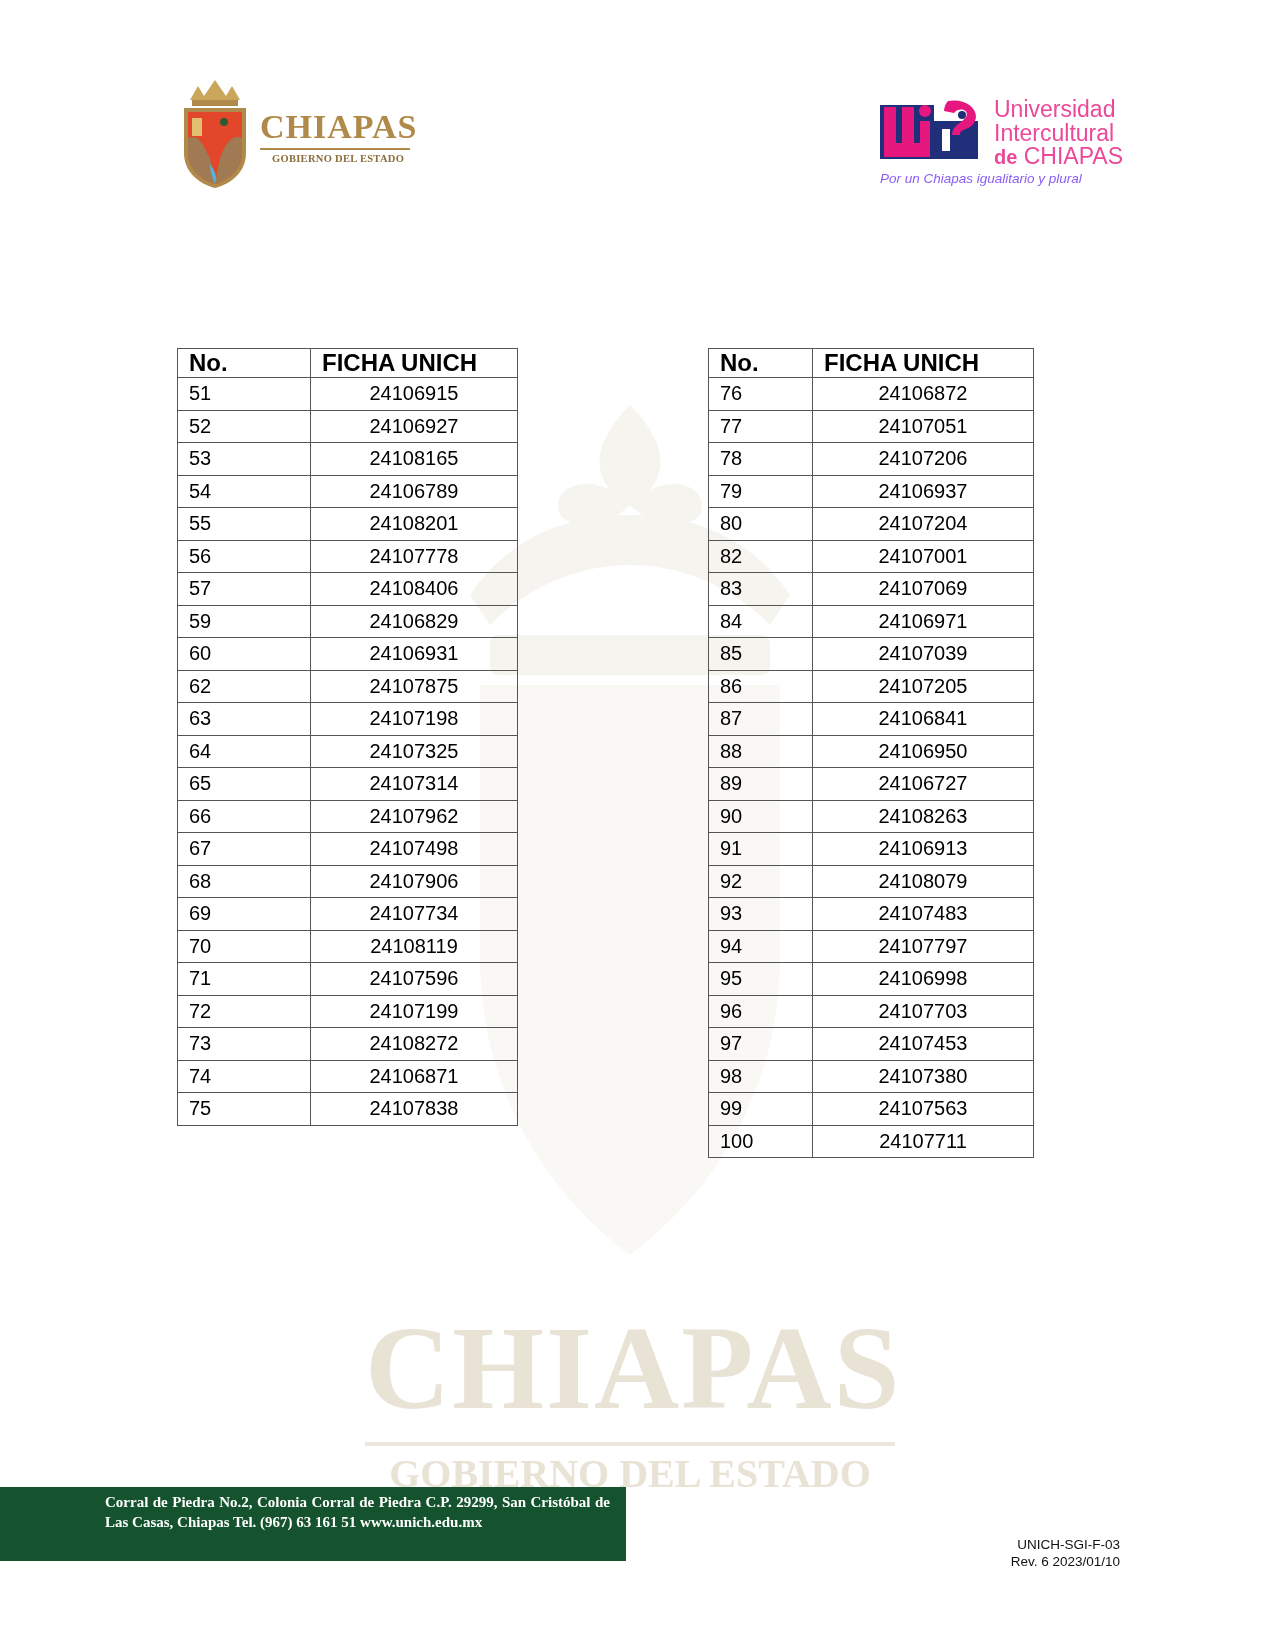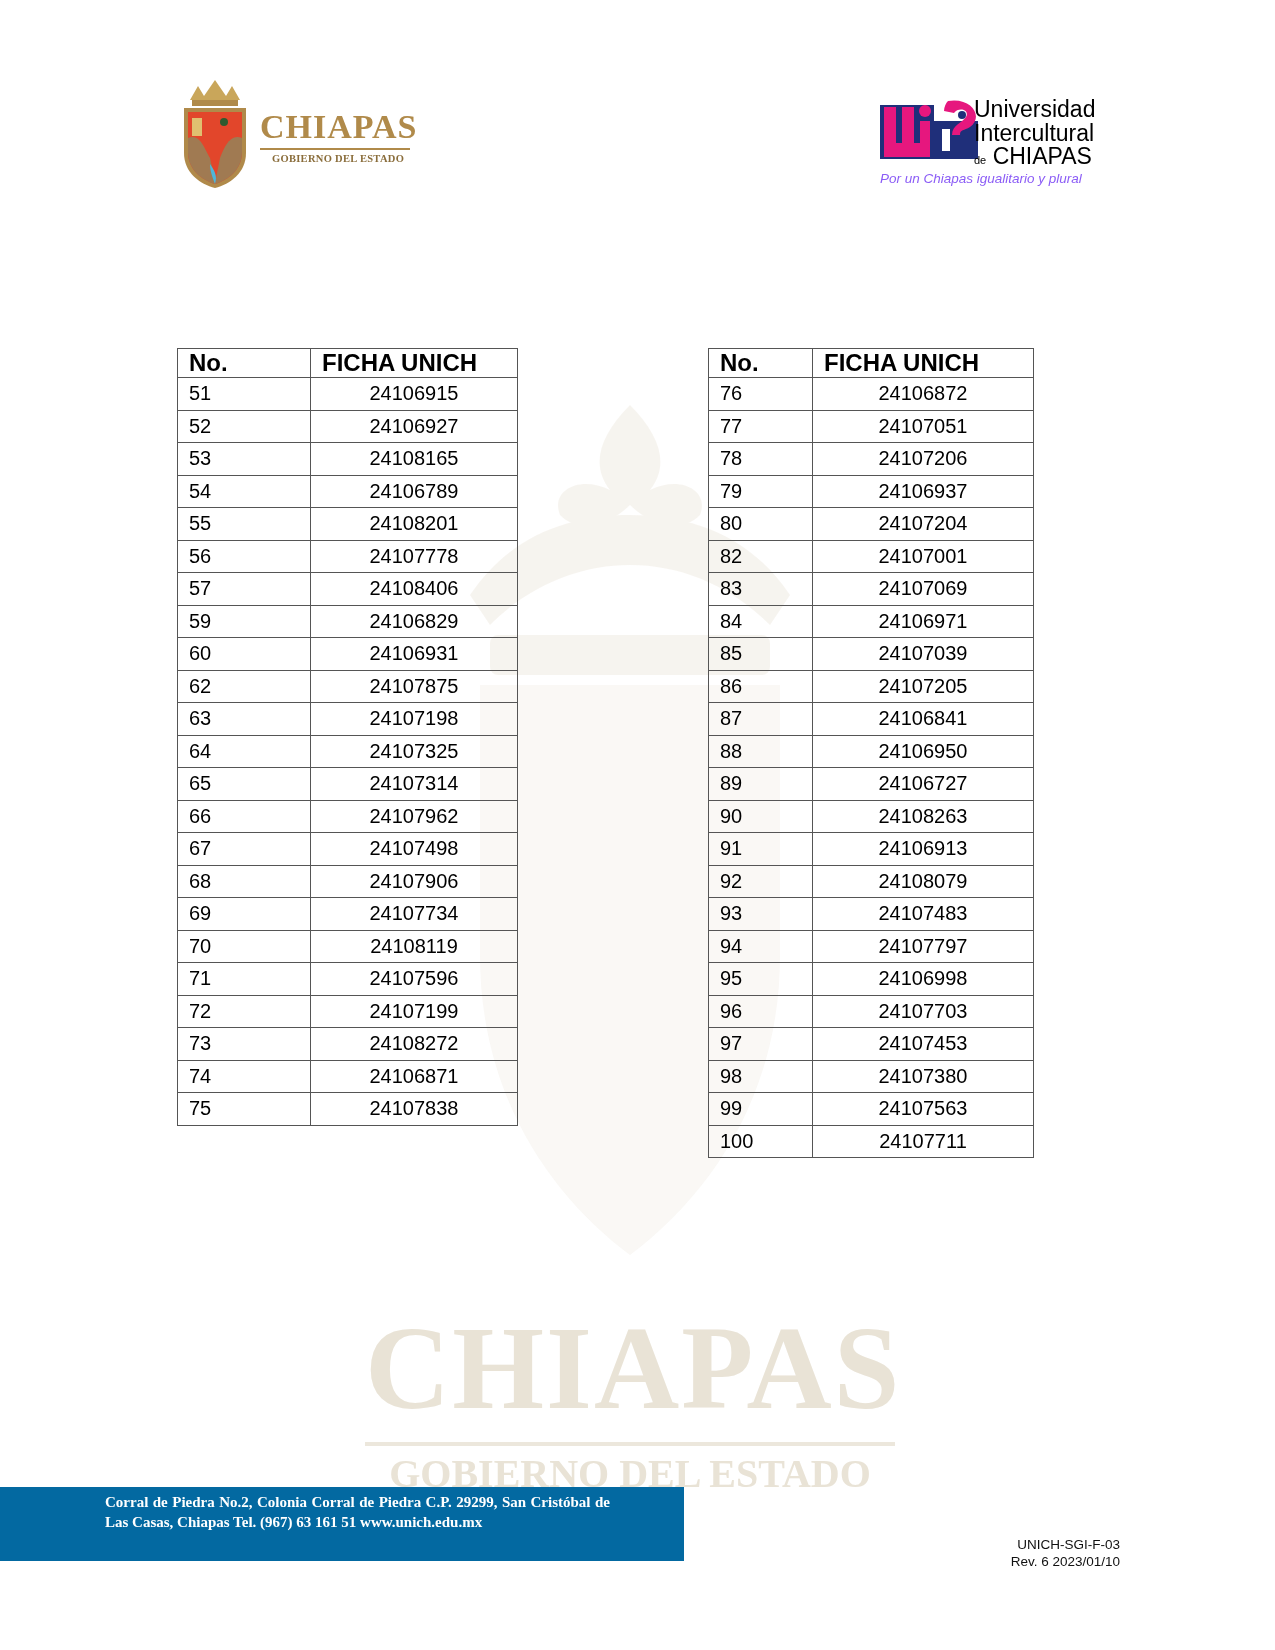--- a/index.html
+++ b/index.html
@@ -19,41 +19,41 @@
   .chiapas-shield { position:absolute; left:0; top:0; width:70px; height:112px; }
   .chiapas-word { position:absolute; left:80px; top:30px; font-family:"Liberation Serif", serif;
                   font-weight:bold; font-size:34px; color:#b08a4a; letter-spacing:1px; }
   .chiapas-rule { position:absolute; left:80px; top:70px; width:150px; height:2px; background:#b08a4a; }
   .chiapas-sub { position:absolute; left:92px; top:75px; font-family:"Liberation Serif", serif;
                  font-weight:bold; font-size:10.5px; color:#8a6d3b; letter-spacing:0.3px; }
 
   
   .unich-logo { position:absolute; left:880px; top:95px; width:250px; height:92px; }
   .unich-mark { position:absolute; left:0; top:4px; width:105px; height:62px; }
-  .unich-l1, .unich-l2, .unich-l3 { position:absolute; left:94px; color:#000000; font-size:23px; line-height:1; }
+  .unich-l1, .unich-l2, .unich-l3 { position:absolute; left:114px; color:#ec4899; font-size:23px; line-height:1; }
   .unich-l1 { top:3px; }
   .unich-l2 { top:27px; }
   .unich-l3 { top:50px; }
-  .unich-l3 .de { font-size:11px; }
+  .unich-l3 .de { font-size:20px;font-weight:bold; }
   .unich-tag { position:absolute; left:0; top:76px; font-style:italic; font-size:13.5px; color:#8b5cf6; white-space:nowrap; }
 
   
   table.ficha { position:absolute; border-collapse:collapse; }
   table.ficha td, table.ficha th { border:1.5px solid #555; height:31.5px; padding:0 0 0 11px;
                                    font-size:20px; font-weight:normal; vertical-align:middle; }
   table.ficha th { font-weight:bold; font-size:24px; text-align:left; height:28px;margin-top:40px; }
   table.ficha td.val { text-align:center; padding:0; }
   table.ficha th.hval { padding-left:11px;border-radius:11px; }
   #tbl-left { left:177px; top:348px; width:341px; }
   #tbl-left col.c1 { width:133px; }
   #tbl-right { left:708px; top:348px; width:326px; }
   #tbl-right col.c1 { width:104px; }
 
   
-  .footer-bar { position:absolute; left:0; top:1487px; width:684px; height:74px; background:#0369a1; }
+  .footer-bar { position:absolute; left:0; top:1487px; width:626px; height:74px; background:#14532d; }
   .footer-addr { position:absolute; left:105px; top:6px; width:505px; color:#fff;
                  font-family:"Liberation Serif", serif; font-weight:bold; font-size:15px;
                  line-height:19.5px; text-align:justify; text-align-last:left; }
   .footer-code { position:absolute; right:155px; top:1508px; text-align:right; font-size:13.5px;
                  line-height:17px; color:#111;margin-top:28px; }
 </style>
 </head>
 <body>
 
 <svg class="wm-crest" viewBox="0 0 360 880">

